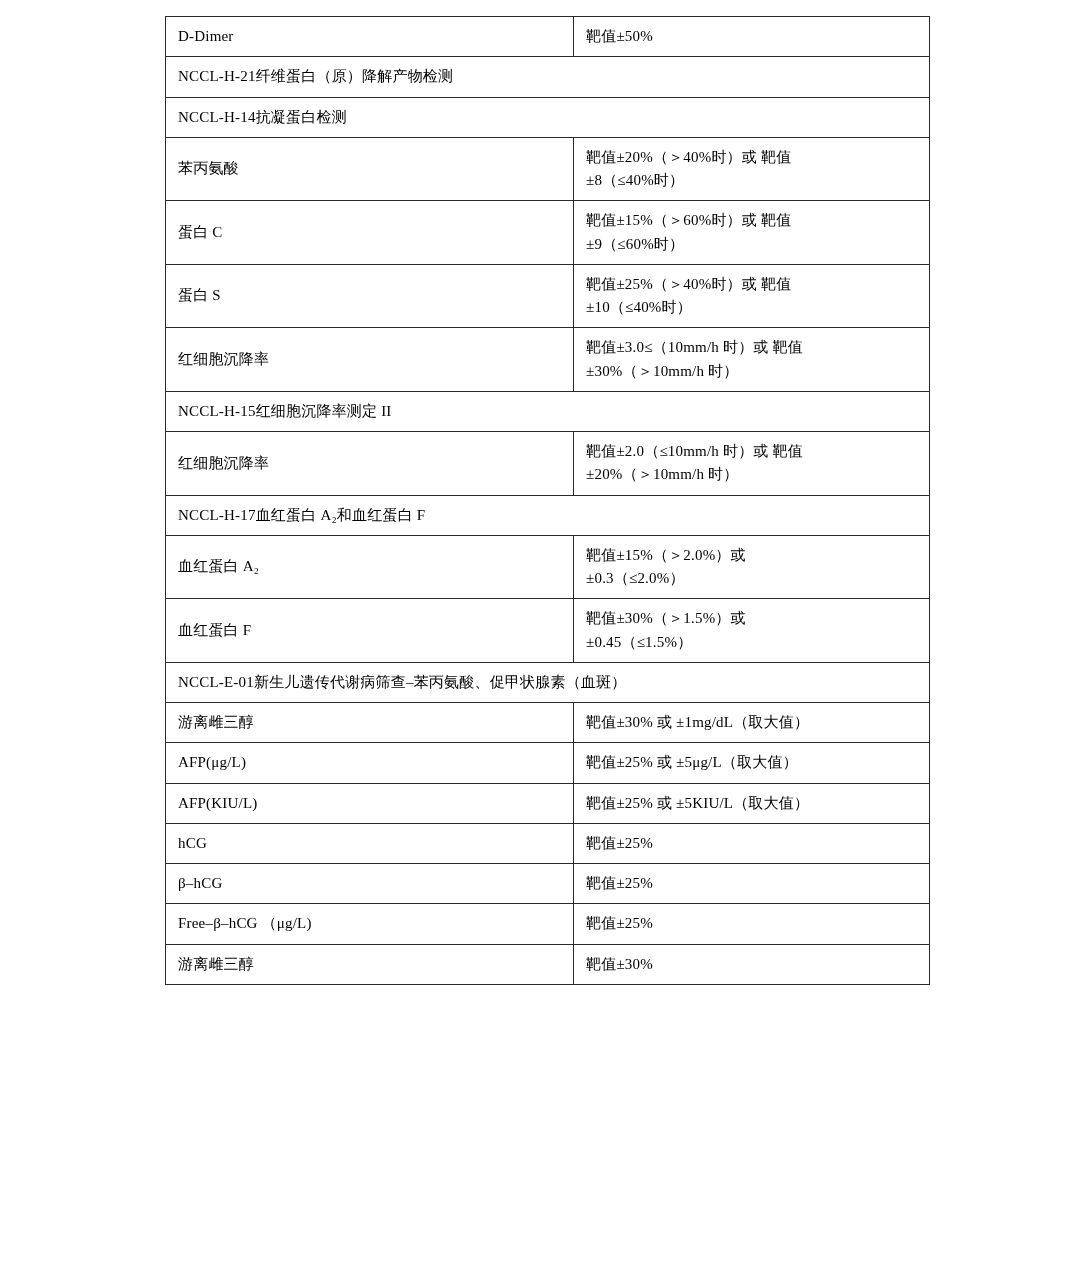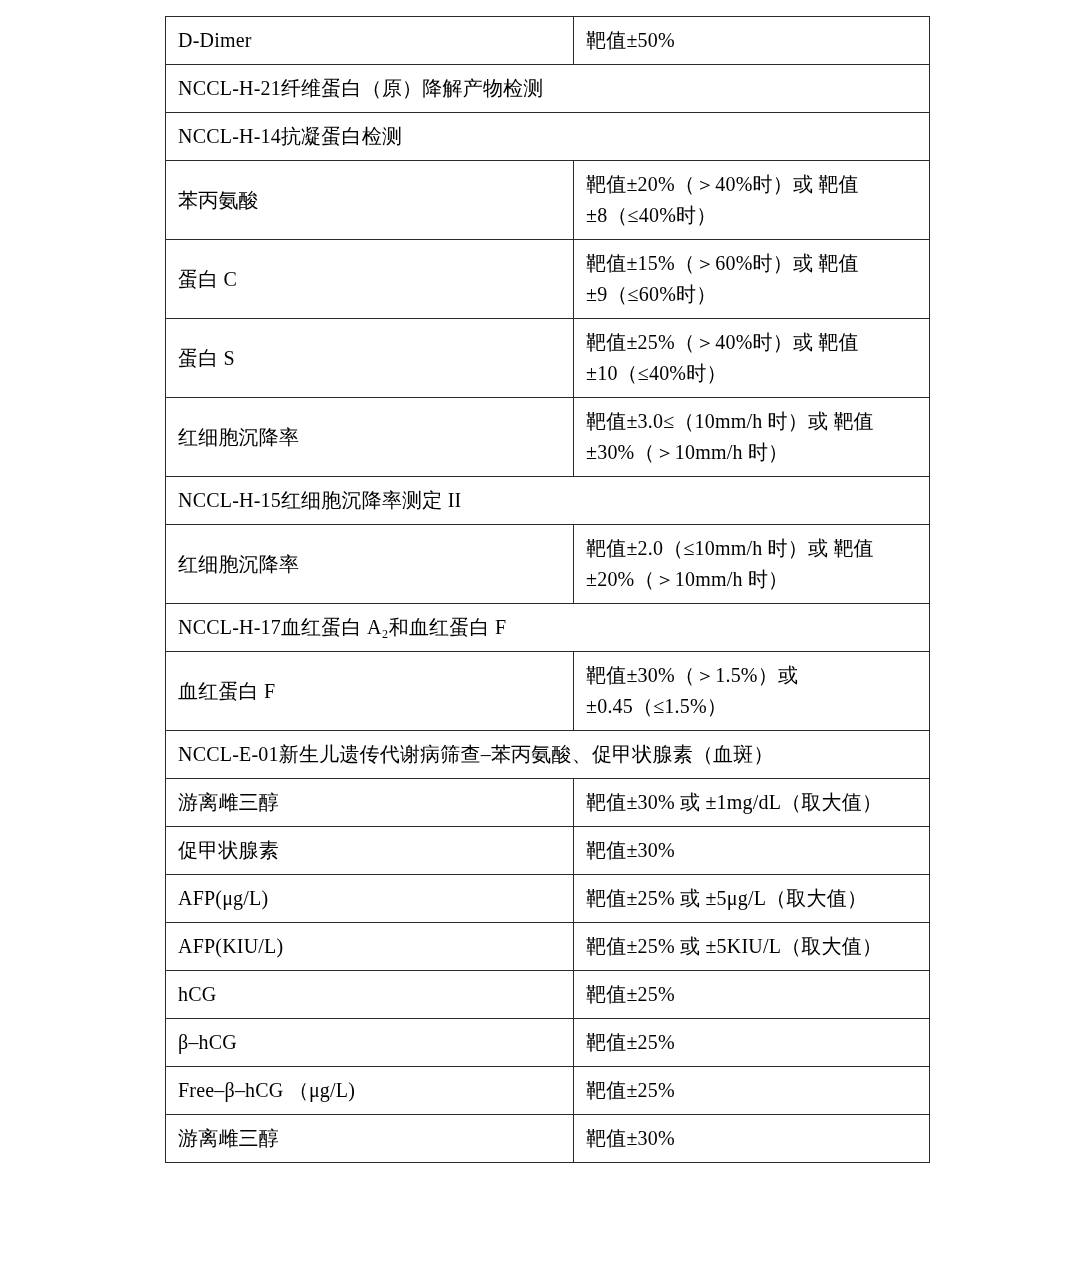--- a/index.html
+++ b/index.html
@@ -25,21 +25,21 @@
     left: 165px;
     top: 16px;
     width: 718px;
     border-collapse: collapse;
     table-layout: fixed;
   }
   table.spec-table td {
     border: 1px solid #2b2b2b;
     padding: 8px 10px 8px 12px;
     vertical-align: middle;
-    font-size: 20px;
+    font-size: 15px;
     line-height: 1.55;
     letter-spacing: 0.2px;
     font-family: "Liberation Serif", "DejaVu Serif", serif;
   }
   td.col-item { width: 385px; }
   td.col-val  { width: 333px; }
   td.section  {
     font-size: 16.5px;
     letter-spacing: 0.3px;
   }
@@ -100,40 +100,41 @@
       <tr>
         <td class="col-item">红细胞沉降率</td>
         <td class="col-val two-line">靶值±2.0（≤10mm/h 时）或 靶值
 ±20%（＞10mm/h 时）</td>
       </tr>
 
       <tr>
         <td class="section" colspan="2">NCCL-H-17血红蛋白 A₂和血红蛋白 F</td>
       </tr>
 
+      <tr>
+        <td class="col-item">血红蛋白 A₂</td>
+        <td class="col-val two-line">靶值±15%（＞2.0%）或
+±0.3（≤2.0%）</td>
+      </tr>
 
       <tr>
         <td class="col-item">血红蛋白 F</td>
         <td class="col-val two-line">靶值±30%（＞1.5%）或
 ±0.45（≤1.5%）</td>
       </tr>
 
       <tr>
         <td class="section" colspan="2">NCCL-E-01新生儿遗传代谢病筛查–苯丙氨酸、促甲状腺素（血斑）</td>
       </tr>
 
       <tr>
         <td class="col-item">游离雌三醇</td>
         <td class="col-val">靶值±30% 或 ±1mg/dL（取大值）</td>
       </tr>
 
-      <tr>
-        <td class="col-item">促甲状腺素</td>
-        <td class="col-val">靶值±30%</td>
-      </tr>
 
 
       <tr>
         <td class="col-item">AFP(μg/L)</td>
         <td class="col-val">靶值±25% 或 ±5μg/L（取大值）</td>
       </tr>
 
       <tr>
         <td class="col-item">AFP(KIU/L)</td>
         <td class="col-val">靶值±25% 或 ±5KIU/L（取大值）</td>

